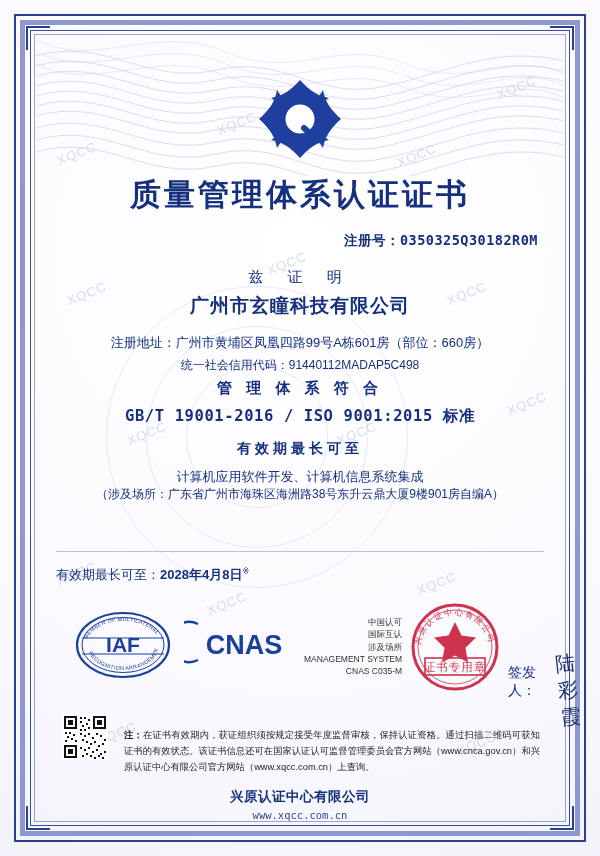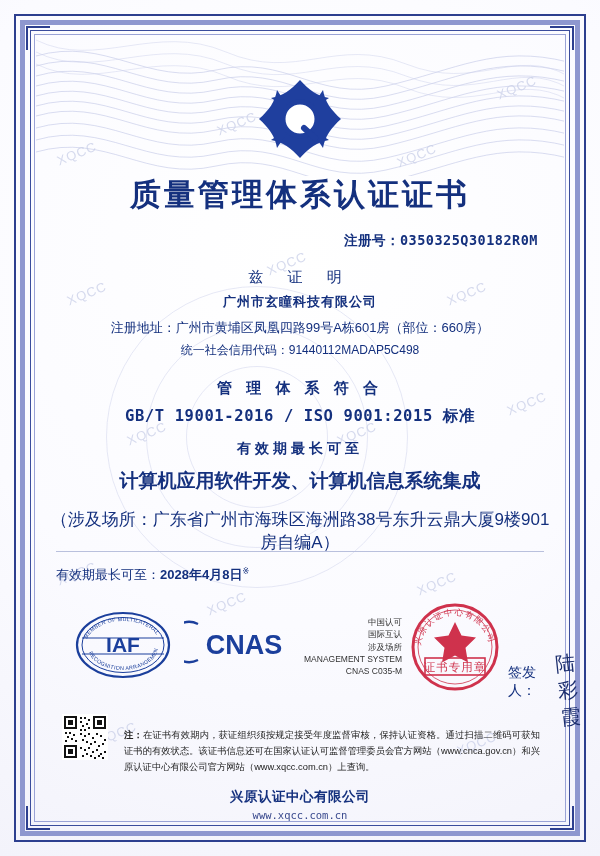--- a/index.html
+++ b/index.html
@@ -81,33 +81,33 @@
   .regno{
     position:absolute;right:16px;top:186px;
     font-size:13.5px;color:#14307e;font-weight:bold;letter-spacing:.5px;
     font-family:"DejaVu Sans Mono","Liberation Mono",monospace;
   }
   .regno .lbl{font-family:"DejaVu Sans","Liberation Sans",sans-serif;}
 
   .center-block{position:absolute;left:0;right:0;top:222px;text-align:center;}
   .line{color:#14307e;}
   .l-hereby{font-size:15px;font-weight:normal;letter-spacing:10px;margin-bottom:6px;}
-  .l-company{font-size:13px;font-weight:bold;letter-spacing:1px;margin-bottom:8px;}
+  .l-company{font-size:19px;font-weight:bold;letter-spacing:1px;margin-bottom:15px;}
   .l-addr{font-size:13px;margin-bottom:5px;}
   .l-code{font-size:12px;margin-bottom:0;}
 
   .sec2{position:absolute;left:0;right:0;top:333px;text-align:center;}
   .l-conform{font-size:15px;font-weight:bold;letter-spacing:5px;margin-bottom:8px;}
   .l-std{font-size:15.5px;font-weight:bold;letter-spacing:.6px;
          font-family:"DejaVu Sans Mono","Liberation Mono",monospace;}
 
   .sec3{position:absolute;left:0;right:0;top:394px;text-align:center;}
   .l-scopeTitle{font-size:14px;font-weight:bold;letter-spacing:4px;margin-bottom:10px;}
-  .l-scope{font-size:19px;font-weight:bold;margin-bottom:14px;}
-  .l-site{font-size:17px;}
+  .l-scope{font-size:13px;font-weight:normal;}
+  .l-site{font-size:12px;}
 
   .divider{
     position:absolute;left:10px;right:10px;top:505px;height:1px;background:#b9c0dd;
   }
 
   .dates{
     position:absolute;left:10px;right:10px;top:520px;
     display:flex;justify-content:space-between;align-items:baseline;
     color:#14307e;font-size:13px;
   }

